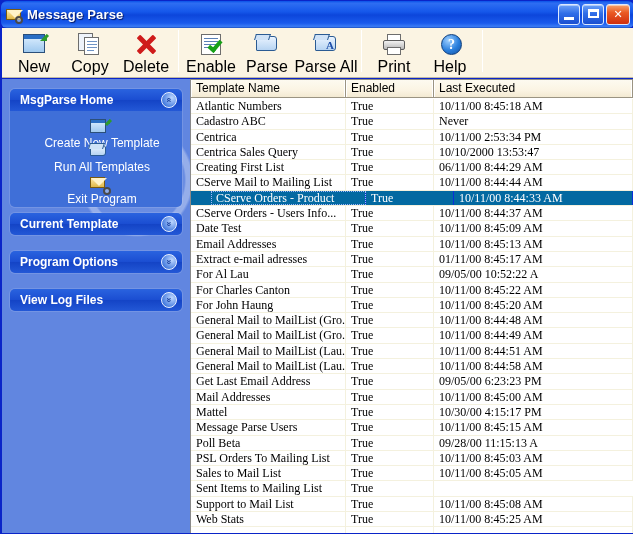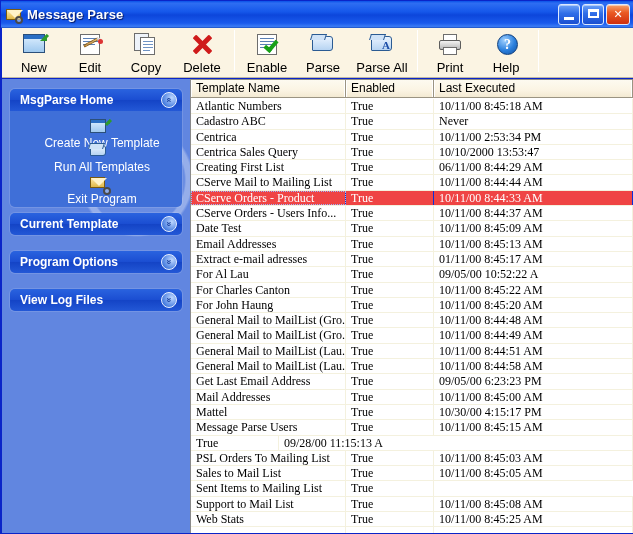--- a/index.html
+++ b/index.html
@@ -18,21 +18,21 @@
     border: 1px solid #0a24c8;
   }
 
   
   .titlebar {
     position: absolute; left: 0; top: 0;
     width: 633px; height: 27px;
     background: linear-gradient(to bottom,
       #0a51e8 0%, #2e6ef2 8%, #1557ea 40%,
       #0c46db 52%, #1a5aec 82%, #3a7bf5 94%, #1b4fc0 100%);
-    display: flex; align-items: center;
+    display: flex; align-items: center; border-radius: 6px;
   }
   .title-ico {
     width: 16px; height: 16px; margin-left: 5px; margin-right: 5px;
     position: relative; flex: none;
   }
   .title-text {
     color: #ffffff;
     font-size: 13px;
     font-weight: bold;
     text-shadow: 1px 1px 1px rgba(0,0,40,.7);
@@ -81,21 +81,21 @@
     padding-left: 4px;
   }
   .tbtn {
     width: 56px; height: 48px;
     display: flex; flex-direction: column;
     align-items: center; justify-content: flex-start;
     padding-top: 4px;
     cursor: default;
   }
   .tbtn .tlabel {
-    font-size: 13px; color: #000;
+    font-size: 16px; color: #000;
     margin-top: 2px; white-space: nowrap;
   }
   .tbtn .ticon { width: 28px; height: 26px; position: relative; }
   .tsep {
     width: 1px; height: 42px; margin: 2px 4px 0 4px;
     background: #c8c0ab;
     border-right: 1px solid #ffffff;
   }
 
   
@@ -333,21 +333,21 @@
     border-bottom:1px solid #f4f1de;
     font-family:Liberation Serif, serif;
   }
   .row .cell{
     font-size:12px; color:#000;
     padding-left:5px;
     line-height:15px;
     border-right:1px solid #f4f1de;
     white-space:nowrap; overflow:hidden;
   }
-  .row.sel { background:#ef4444; }
+  .row.sel { background:#0369a1;padding-left:20px; }
   .row.sel .cell{ color:#ffffff; border-right-color:#0a2fd8; }
   .row.sel .cell.c1{
     outline:1px dotted #9fb6ff; outline-offset:-1px;
   }
   .row.empty .cell{ color:transparent; }
 </style>
 </head>
 <body>
 
 <div id="app">
@@ -376,32 +376,20 @@
     <div class="tbtn">
       <div class="ticon ic-new">
         <div class="ic-box">
             <div class="bar"></div>
           </div>
         <div class="arrow-green"></div>
       </div>
       <div class="tlabel">New</div>
     </div>
 
-    <div class="tbtn">
-      <div class="ticon">
-        <div class="ic-paper">
-          <div class="ln" style="top:3px;width:15px;"></div>
-          <div class="ln" style="top:6px;width:15px;"></div>
-          <div class="ln" style="top:9px;width:12px;"></div>
-        </div>
-        <div class="pencil"></div>
-        <div class="reddot"></div>
-      </div>
-      <div class="tlabel">Edit</div>
-    </div>
 
     <div class="tbtn">
       <div class="ticon ic-copy">
         <div class="sheet s1"></div>
         <div class="sheet s2">
           <div class="ln" style="top:3px;width:10px;"></div>
           <div class="ln" style="top:6px;width:10px;"></div>
           <div class="ln" style="top:9px;width:10px;"></div>
           <div class="ln" style="top:12px;width:7px;"></div>
         </div>
@@ -645,20 +633,21 @@
             <div class="cell c1">Mattel</div>
             <div class="cell c2">True</div>
             <div class="cell c3">10/30/00 4:15:17 PM</div>
           </div>
           <div class="row">
             <div class="cell c1">Message Parse Users</div>
             <div class="cell c2">True</div>
             <div class="cell c3">10/11/00 8:45:15 AM</div>
           </div>
           <div class="row">
+            <div class="cell c1">Poll Beta</div>
             <div class="cell c2">True</div>
             <div class="cell c3">09/28/00 11:15:13 A</div>
           </div>
           <div class="row">
             <div class="cell c1">PSL Orders To Mailing List</div>
             <div class="cell c2">True</div>
             <div class="cell c3">10/11/00 8:45:03 AM</div>
           </div>
           <div class="row">
             <div class="cell c1">Sales to Mail List</div>

